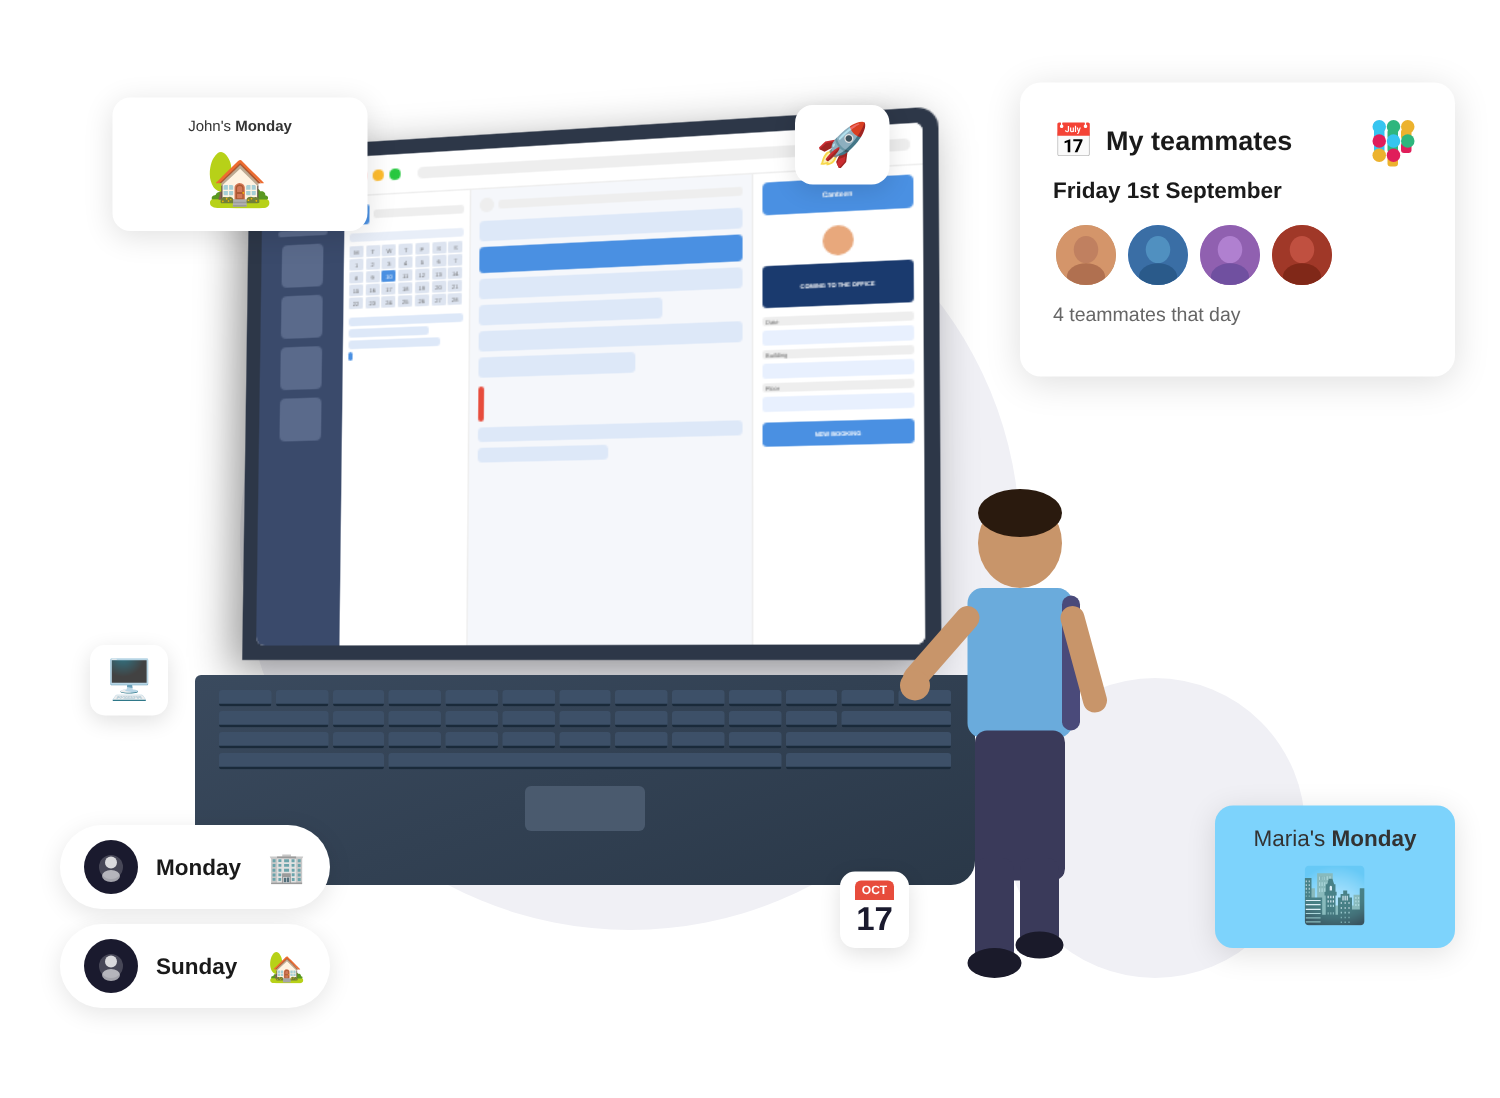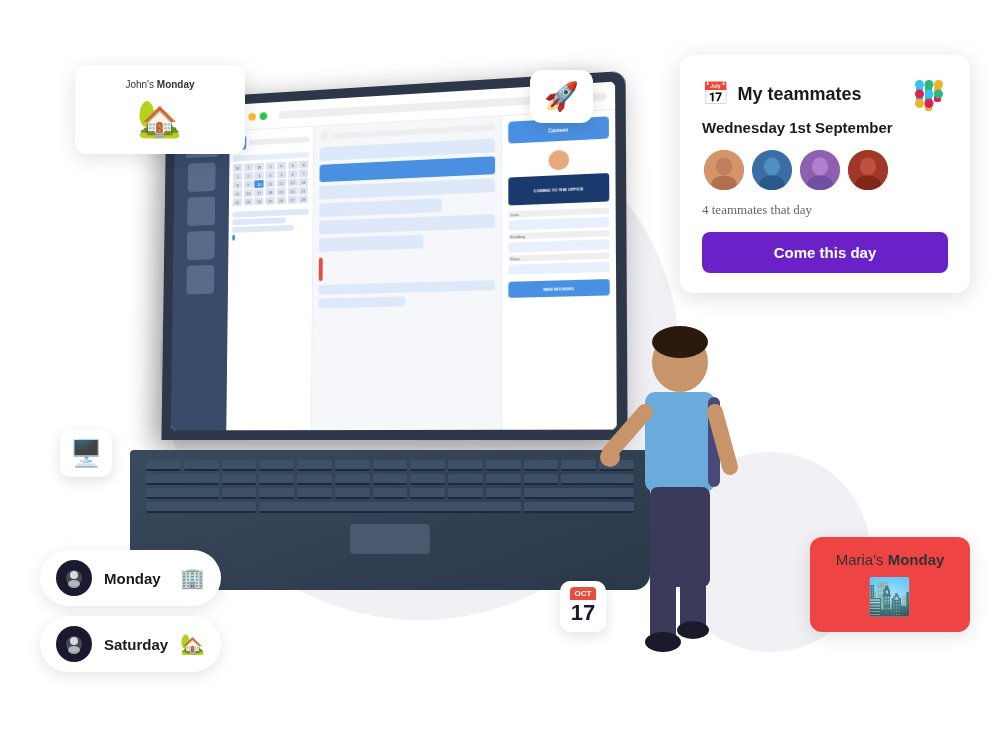--- a/index.html
+++ b/index.html
@@ -59,21 +59,21 @@
       font-size: 36px;
       display: block;
       margin-top: 4px;
     }
 
     
     .marias-card {
       position: absolute;
       bottom: 100px;
       right: 30px;
-      background: #ef4444;
+      background: #7dd3fc;
       border-radius: 12px;
       padding: 14px 18px;
       box-shadow: 0 4px 20px rgba(0,0,0,0.12);
       z-index: 10;
       min-width: 160px;
       text-align: center;
     }
     .marias-card .card-title {
       font-size: 15px;
       color: #333;
@@ -134,21 +134,20 @@
       display: flex;
       align-items: center;
       justify-content: center;
       font-size: 20px;
       font-weight: bold;
     }
     .teammates-text {
       font-size: 13px;
       color: #666;
       margin-bottom: 14px;
-      font-family: Liberation Serif, serif;
     }
     .come-button {
       background: #6b21c8;
       color: #fff;
       border: none;
       border-radius: 8px;
       padding: 12px 20px;
       font-size: 15px;
       font-weight: 600;
       cursor: pointer;
@@ -697,21 +696,21 @@
       <circle cx="9.5" cy="9.5" r="4.5" fill="#36c5f0"></circle>
       <circle cx="19" cy="9.5" r="4.5" fill="#2eb67d"></circle>
       <circle cx="28.5" cy="9.5" r="4.5" fill="#ecb22e"></circle>
       <circle cx="9.5" cy="19" r="4.5" fill="#e01e5a"></circle>
       <circle cx="19" cy="19" r="4.5" fill="#36c5f0"></circle>
       <circle cx="28.5" cy="19" r="4.5" fill="#2eb67d"></circle>
       <circle cx="9.5" cy="28.5" r="4.5" fill="#ecb22e"></circle>
       <circle cx="19" cy="28.5" r="4.5" fill="#e01e5a"></circle>
     </svg>
   </div>
-  <div class="planning-date">Wednesday 1st September</div>
+  <div class="planning-date">Friday 1st September</div>
   <div class="avatars-row">
     <div class="avatar face-1">
       <svg viewBox="0 0 44 44" width="44" height="44">
           <circle cx="22" cy="22" r="22" fill="#d4956a"></circle>
           <ellipse cx="22" cy="18" rx="9" ry="10" fill="#c08060"></ellipse>
           <ellipse cx="22" cy="38" rx="14" ry="10" fill="#b07050"></ellipse>
         </svg>
     </div>
     <div class="avatar face-2">
       <svg viewBox="0 0 44 44" width="44" height="44">
@@ -729,21 +728,20 @@
     </div>
     <div class="avatar face-4">
       <svg viewBox="0 0 44 44" width="44" height="44">
           <circle cx="22" cy="22" r="22" fill="#a03828"></circle>
           <ellipse cx="22" cy="18" rx="9" ry="10" fill="#c05040"></ellipse>
           <ellipse cx="22" cy="38" rx="14" ry="10" fill="#802818"></ellipse>
         </svg>
     </div>
   </div>
   <div class="teammates-text">4 teammates that day</div>
-  <button class="come-button">Come this day</button>
 </div>
 
 <div class="marias-card">
   <div class="card-title">
     <span>Maria's </span><strong>Monday</strong>
   </div>
   <span class="card-emoji">🏙️</span>
 </div>
 
 <div class="calendar-float">
@@ -766,16 +764,16 @@
     <span class="day-card-emoji">🏢</span>
   </div>
   <div class="day-card">
     <div class="day-card-icon">
       <svg width="20" height="20" viewBox="0 0 20 20">
           <circle cx="10" cy="10" r="8" fill="#fff" opacity="0.2"></circle>
           <circle cx="10" cy="7" r="4" fill="#fff" opacity="0.8"></circle>
           <ellipse cx="10" cy="16" rx="6" ry="4" fill="#fff" opacity="0.6"></ellipse>
         </svg>
     </div>
-    <span class="day-card-label">Saturday</span>
+    <span class="day-card-label">Sunday</span>
     <span class="day-card-emoji">🏡</span>
   </div>
 </div>
 
 </body></html>

